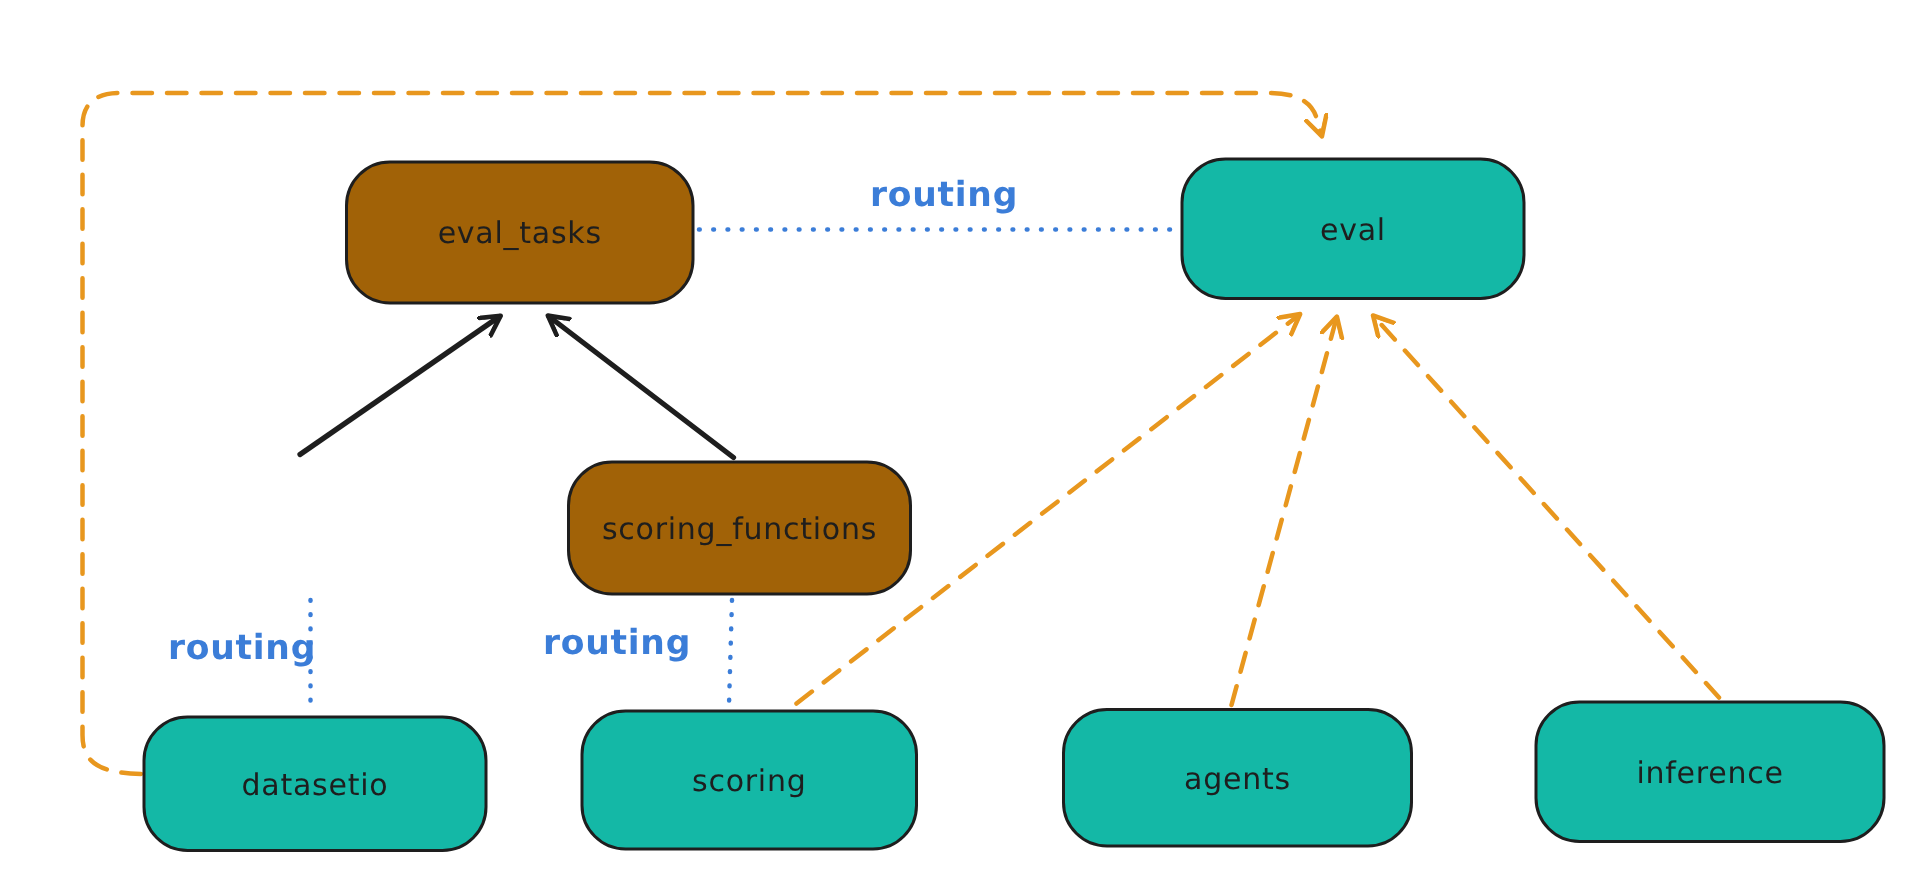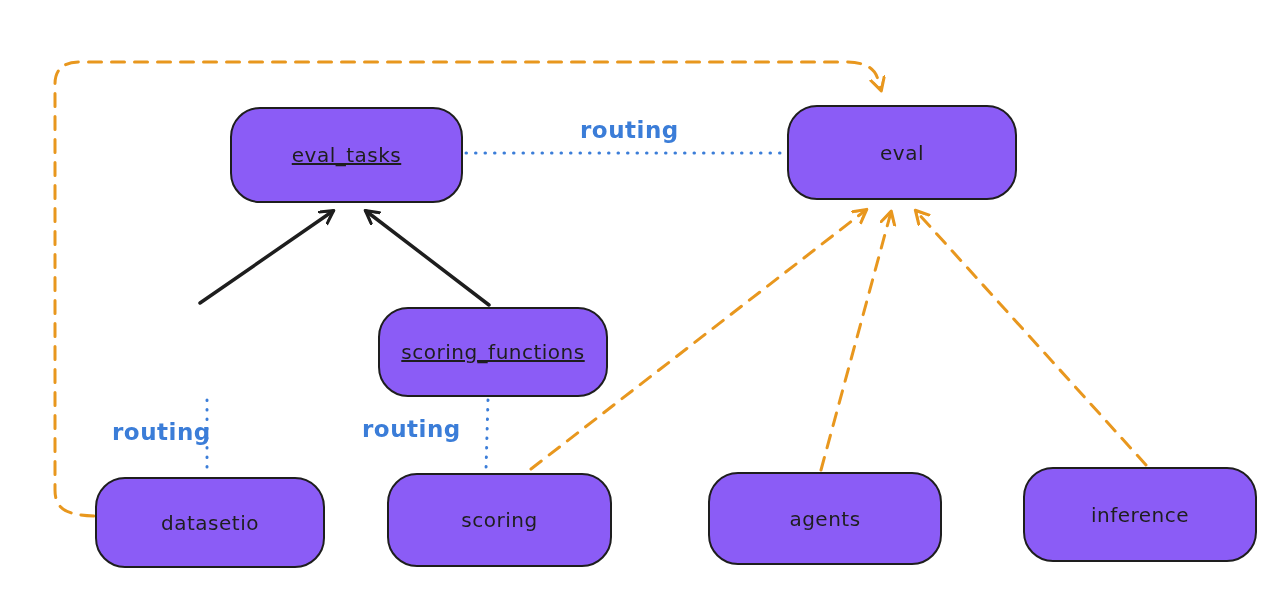--- a/index.html
+++ b/index.html
@@ -17,22 +17,22 @@
     box-sizing: border-box;
     border: 2.5px solid #1e1e1e;
     border-radius: 30px;
     display: flex;
     align-items: center;
     justify-content: center;
     font-size: 20px;
     color: #1e1e1e;
     letter-spacing: 0.5px;
   }
-  .node.blue  { background: #8b5cf6; text-decoration: underline; }
-  .node.green { background: #8b5cf6; }
+  .node.blue  { background: #a16207; }
+  .node.green { background: #14b8a6; }
   .edge-label {
     position: absolute;
     color: #3b7dd8;
     font-size: 23px;
     font-weight: bold;
     letter-spacing: 0.5px;
   }
   
   #n-eval-tasks        { left: 230px; top: 107px; width: 233px; height: 96px; }
   #n-eval              { left: 787px; top: 105px; width: 230px; height: 95px; }

